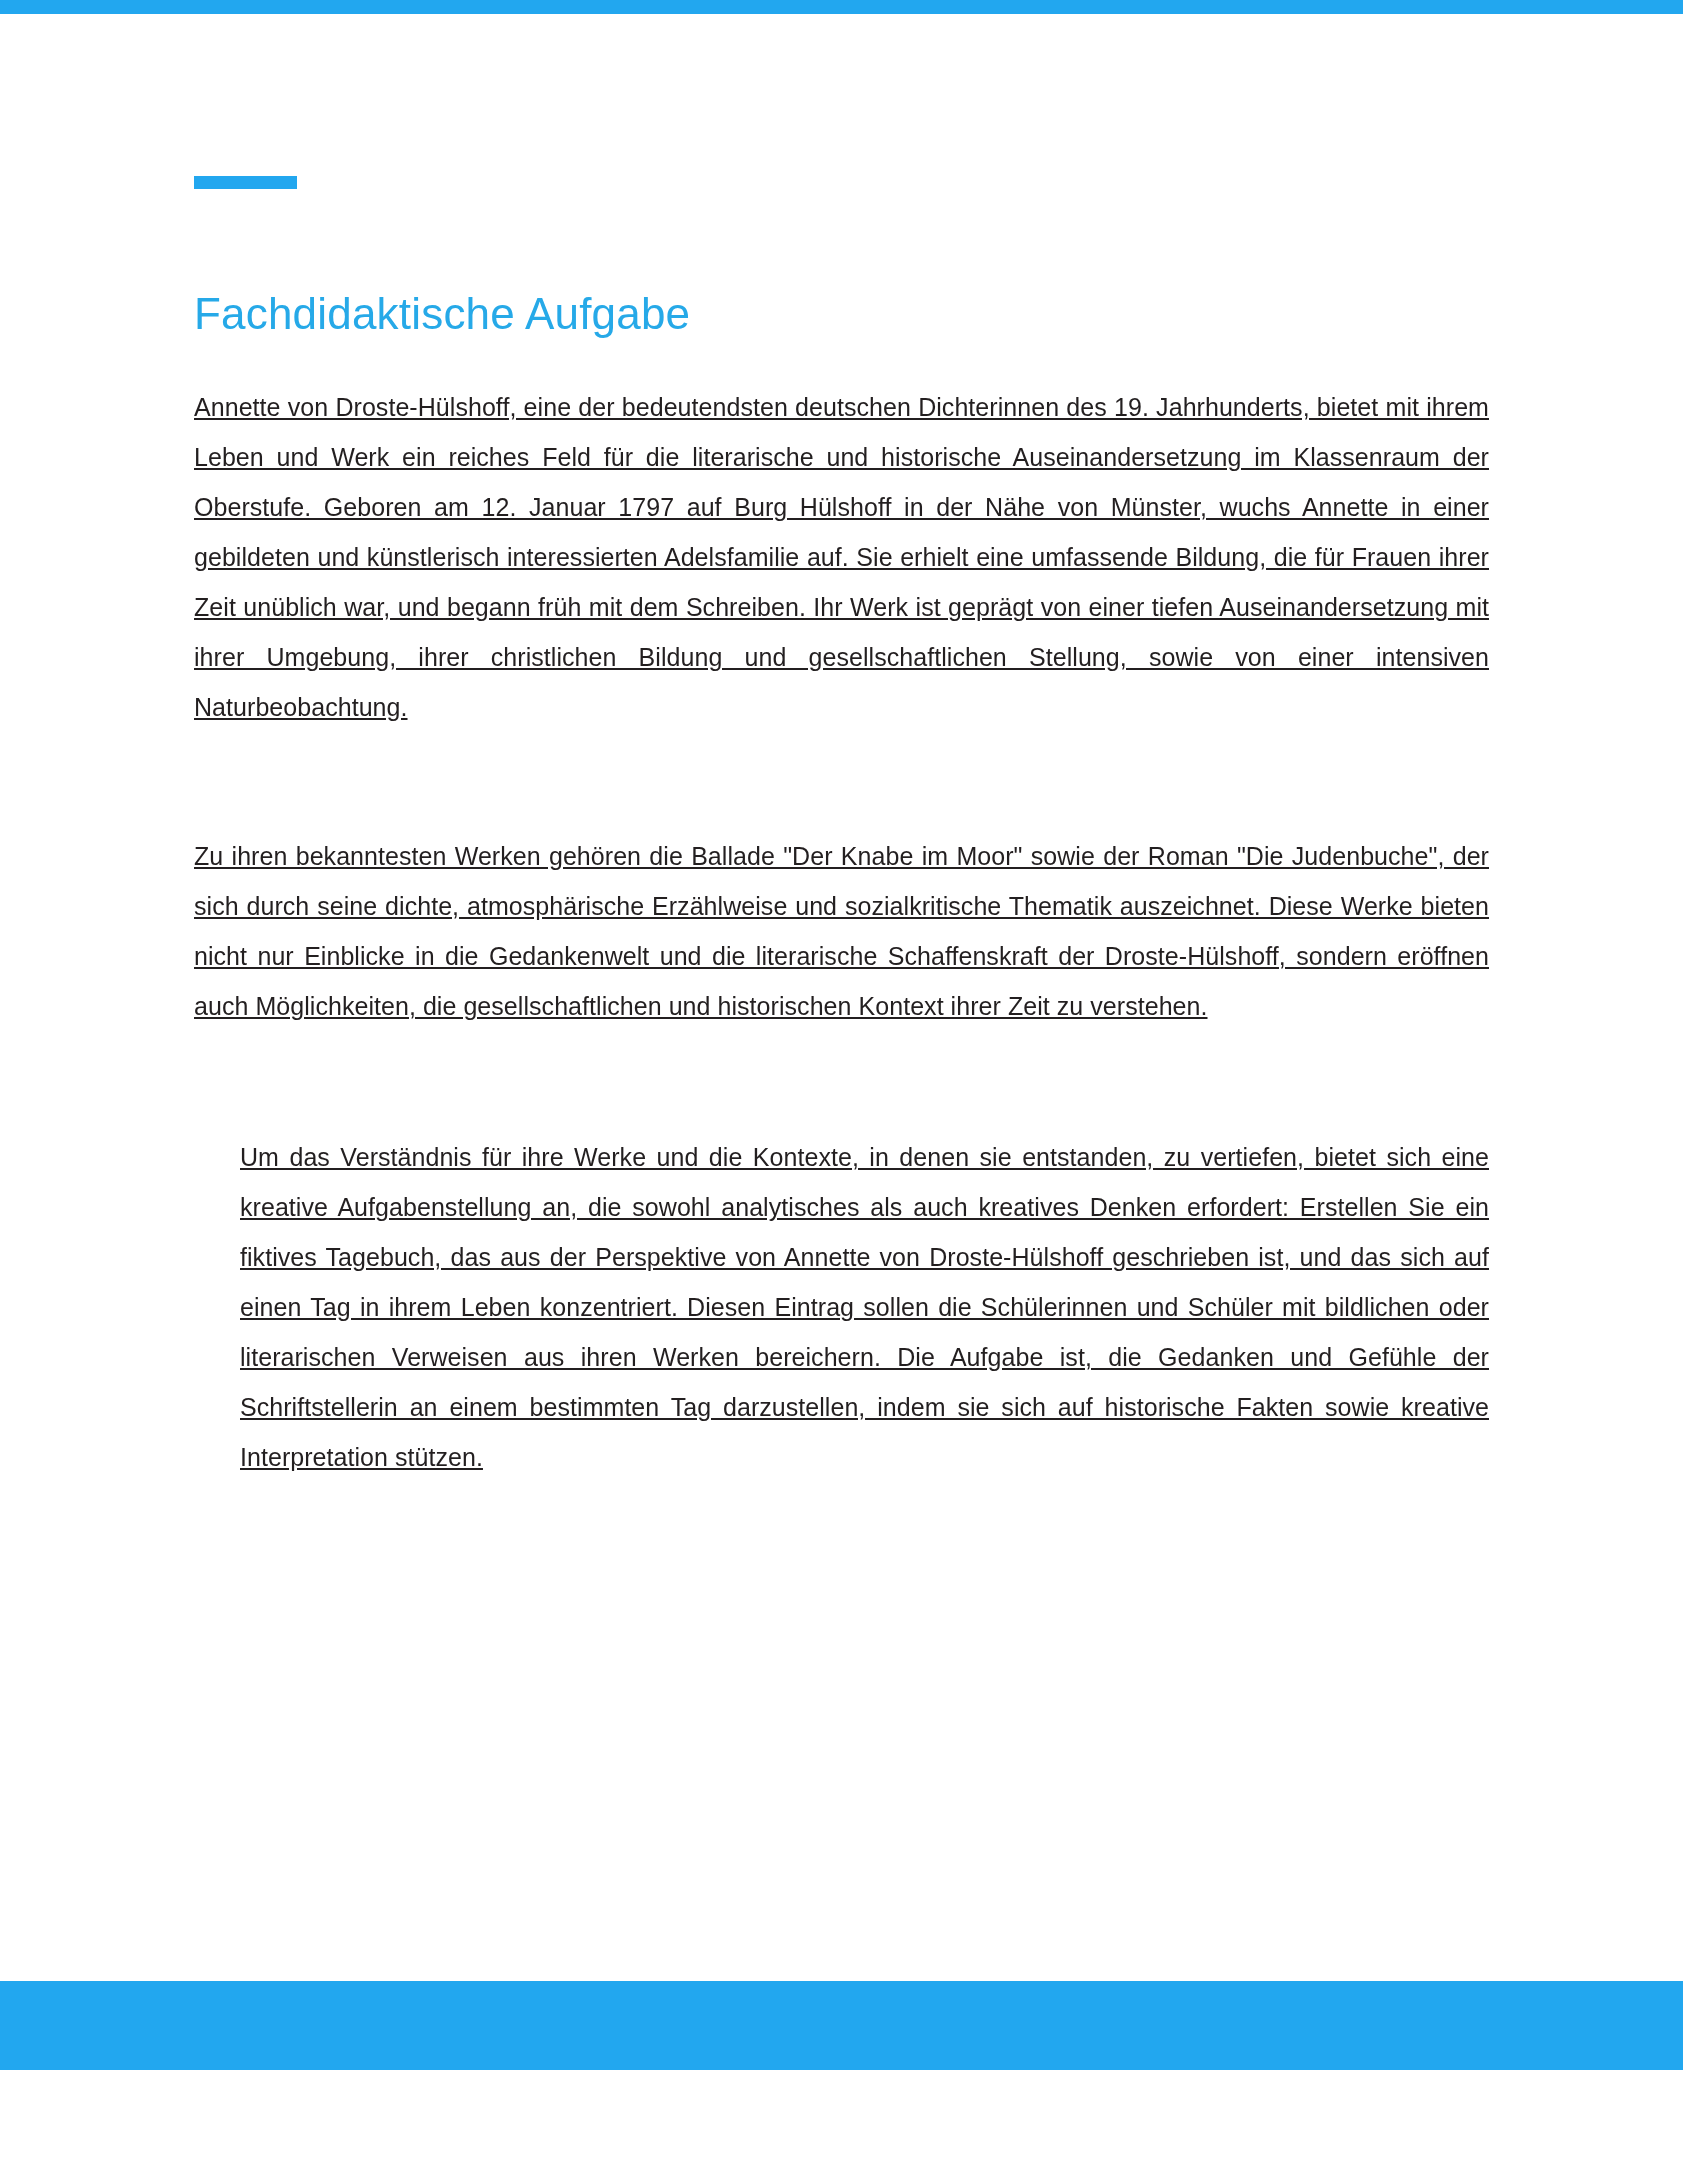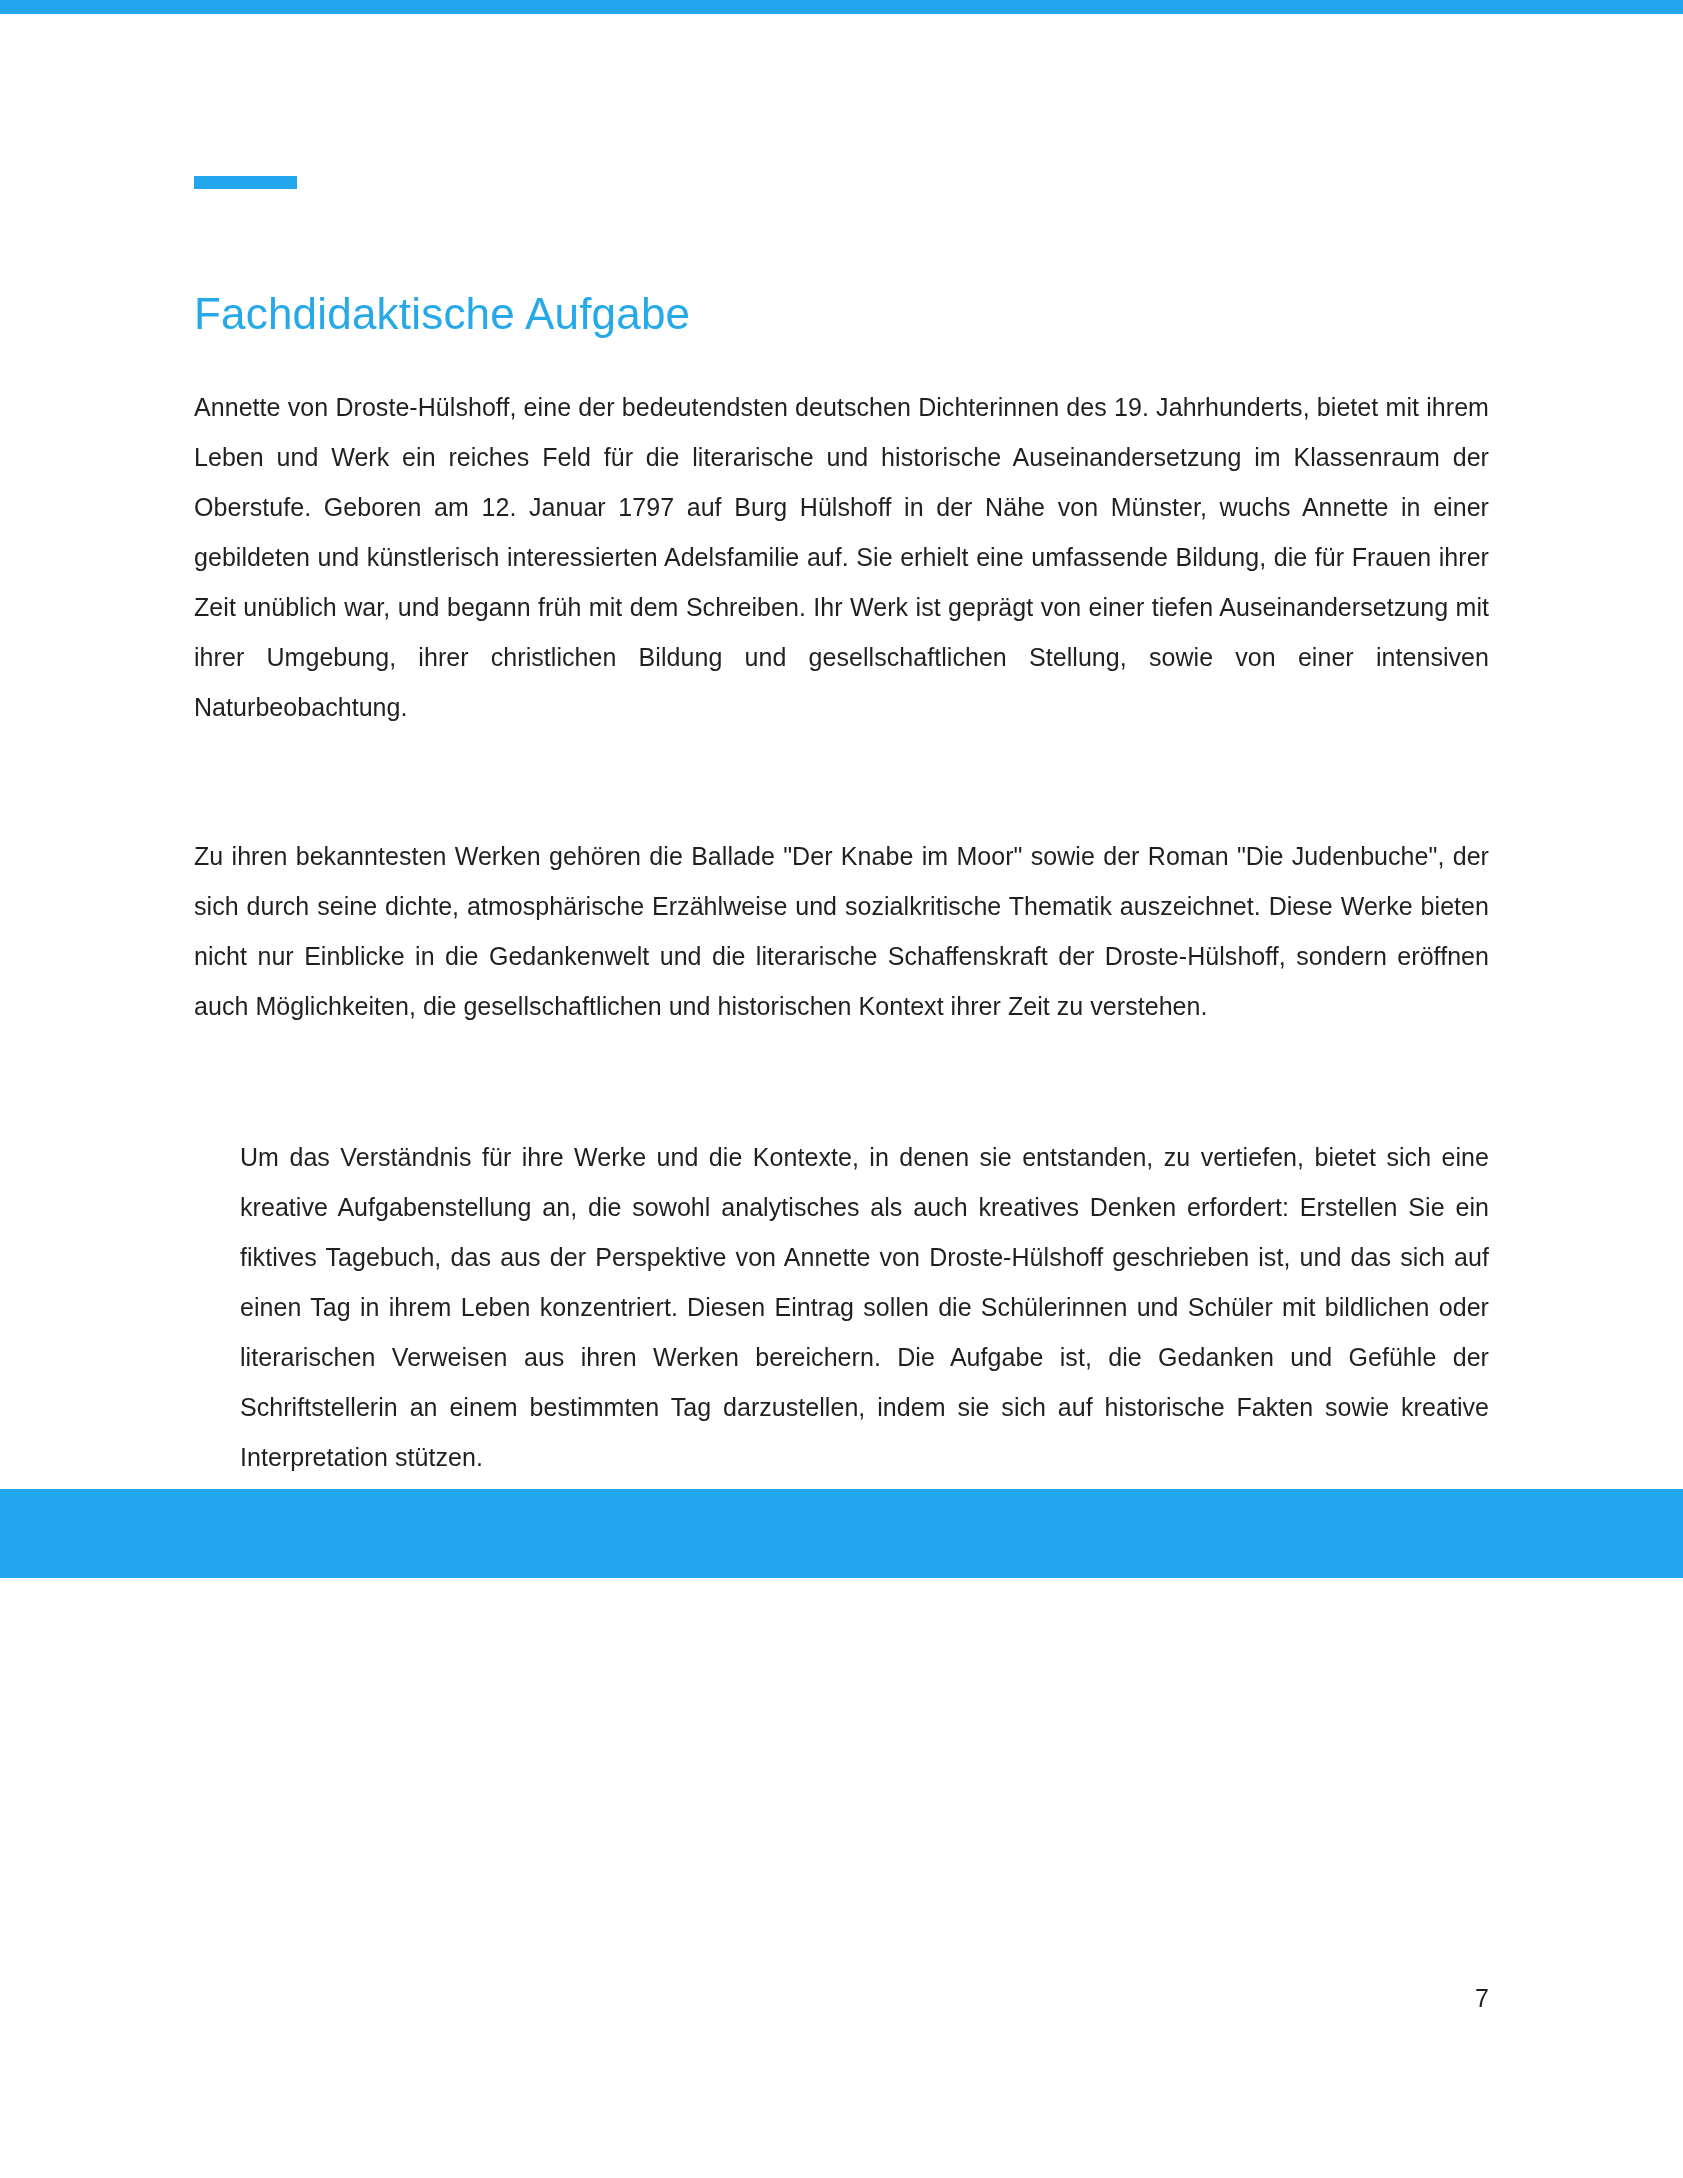--- a/index.html
+++ b/index.html
@@ -10,21 +10,21 @@
     width: 1683px;
     height: 2178px;
     background: #ffffff;
     font-family: "Liberation Sans", sans-serif;
     position: relative;
     overflow: hidden;
   }
   .page {
     position: relative;
     width: 1683px;
-    height: 1578px;
+    height: 2070px;
     background: #ffffff;
     box-sizing: border-box;
   }
   
   .bar-top {
     position: absolute;
     top: 0;
     left: 0;
     width: 1683px;
     height: 14px;
@@ -63,20 +63,21 @@
   }
   .body-block {
     margin-top: 44px;
     font-size: 25px;
     line-height: 50px;
     color: #231f20;
     text-align: justify;
     text-justify: inter-word;
     font-weight: 400;
     letter-spacing: 0.05px;
+    text-decoration: underline;
   }
   .body-block.gap-2 { margin-top: 99px; }
   .body-block.gap-3 { margin-top: 101px; margin-left: 46px; }
   .page-number {
     position: absolute;
     right: 194px;
     top: 1984px;
     font-size: 25px;
     color: #231f20;
     text-align: right;

